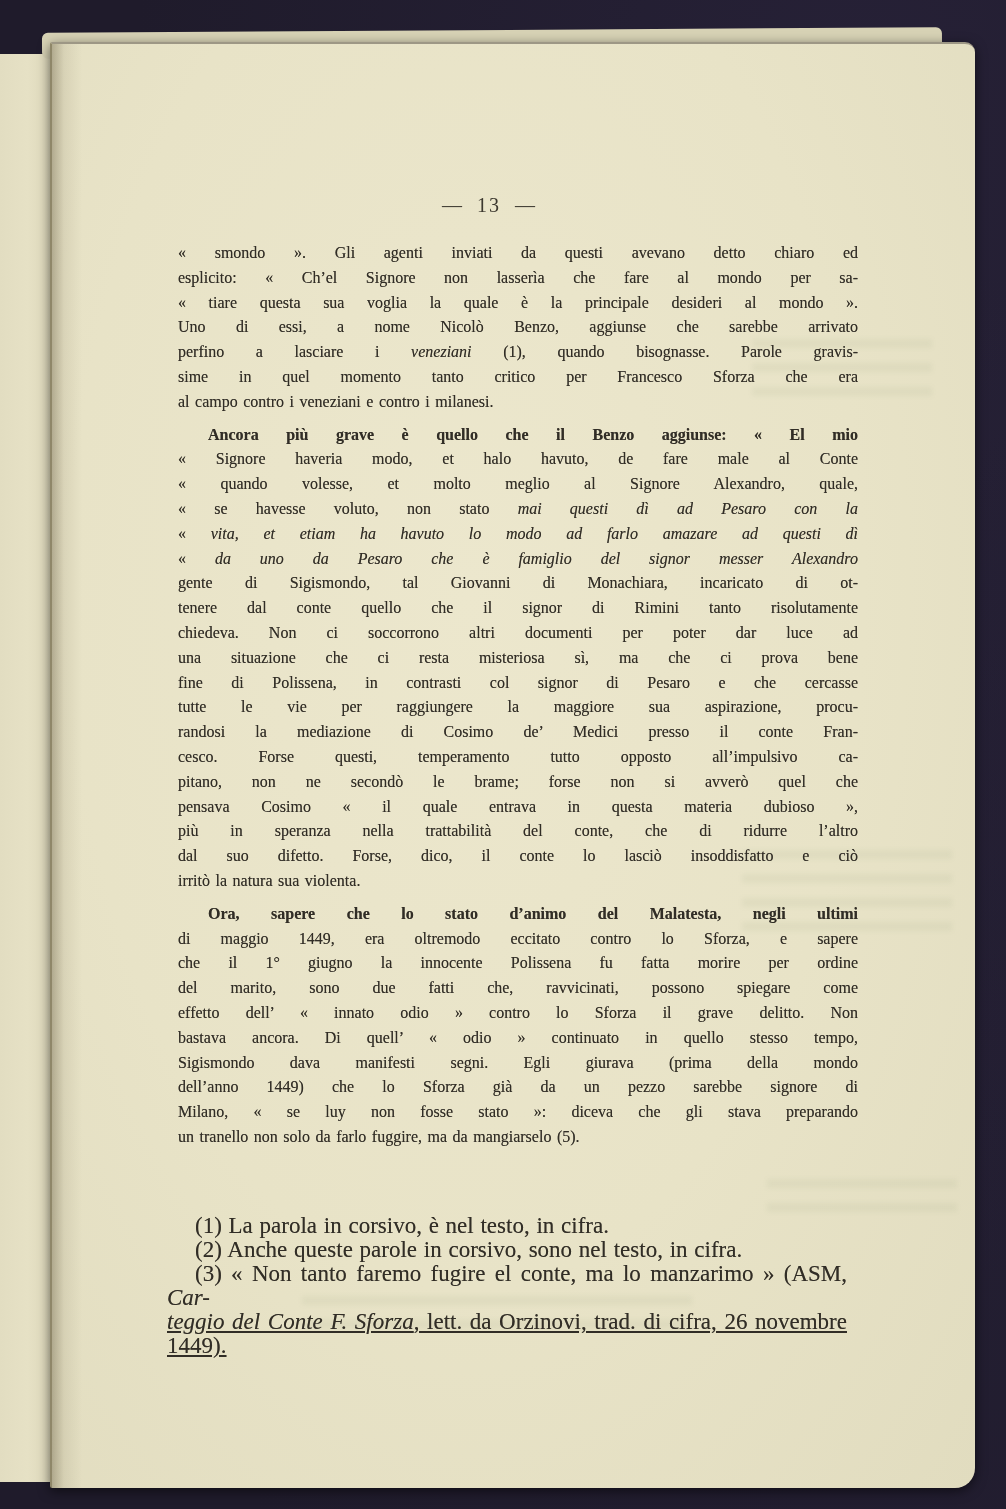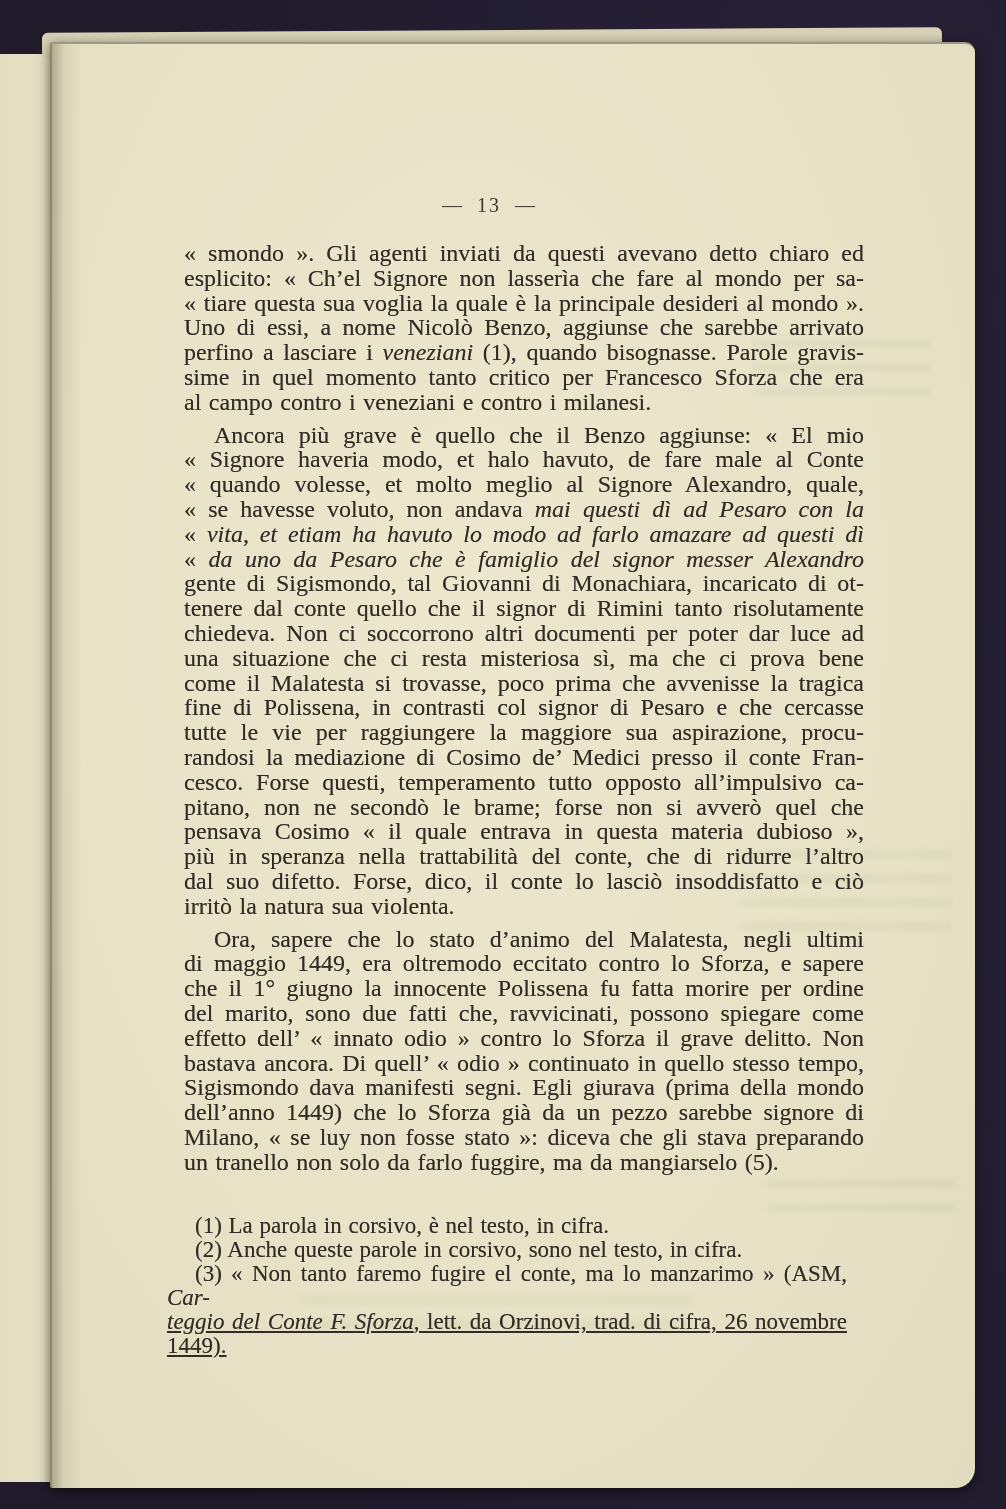--- a/index.html
+++ b/index.html
@@ -59,30 +59,30 @@
   .b3{left:715px;top:1135px;width:190px;height:40px;}
   .b4{left:250px;top:1252px;width:390px;height:44px;}
   
   .page-number{
     position:absolute;left:97px;top:150px;width:680px;
     text-align:center;font-size:20px;color:#3c382f;
     letter-spacing:1px;
   }
   .page-number .num{margin:0 14px;letter-spacing:2px;}
   .body-text{
-    position:absolute;left:132px;top:197px;width:680px;
-    font-size:24px;line-height:24.8px;color:#312d26;
+    position:absolute;left:126px;top:197px;width:680px;
+    font-size:16px;line-height:24.8px;color:#312d26;
     word-spacing:1.5px;
     text-shadow:0 0 0.4px rgba(49,45,38,0.55);
   }
   .para + .para{margin-top:8px;}
   .tline{text-align:justify;text-align-last:justify;}
   .tline.tline-last{text-align-last:left;}
   [data-justify-all] .tline.tline-last{text-align-last:justify;text-decoration:underline;}
-  .para.indent > .tline:first-child{text-indent:30px;}
+  .para.indent > .tline:first-child{text-indent:30px;font-weight:bold;}
   .footnotes{
     position:absolute;left:115px;top:1170px;width:680px;
     font-size:23px;line-height:24px;color:#312d26;
     word-spacing:1px;
     text-shadow:0 0 0.4px rgba(49,45,38,0.5);
   }
   .footnote .tline:first-child{text-indent:28px;}
   i{font-style:italic;}
 </style>
 </head>
@@ -112,28 +112,27 @@
           <div class="tline"><span>« tiare questa sua voglia la quale è la principale desideri al mondo ».</span></div>
           <div class="tline"><span>Uno di essi, a nome Nicolò Benzo, aggiunse che sarebbe arrivato</span></div>
           <div class="tline"><span>perfino a lasciare i </span><i>veneziani</i><span> (1), quando bisognasse. Parole gravis-</span></div>
           <div class="tline"><span>sime in quel momento tanto critico per Francesco Sforza che era</span></div>
           <div class="tline tline-last"><span>al campo contro i veneziani e contro i milanesi.</span></div>
         </div>
       <div class="para indent">
           <div class="tline"><span>Ancora più grave è quello che il Benzo aggiunse: « El mio</span></div>
           <div class="tline"><span>« Signore haveria modo, et halo havuto, de fare male al Conte</span></div>
           <div class="tline"><span>« quando volesse, et molto meglio al Signore Alexandro, quale,</span></div>
-          <div class="tline"><span>« se havesse voluto, non andava </span><i>mai questi dì ad Pesaro con la</i></div>
+          <div class="tline"><span>« se havesse voluto, non stato </span><i>mai questi dì ad Pesaro con la</i></div>
           <div class="tline"><span>« </span><i>vita, et etiam ha havuto lo modo ad farlo amazare ad questi dì</i></div>
           <div class="tline"><span>« </span><i>da uno da Pesaro che è famiglio del signor messer Alexandro</i></div>
           <div class="tline"><span>gente di Sigismondo, tal Giovanni di Monachiara, incaricato di ot-</span></div>
           <div class="tline"><span>tenere dal conte quello che il signor di Rimini tanto risolutamente</span></div>
           <div class="tline"><span>chiedeva. Non ci soccorrono altri documenti per poter dar luce ad</span></div>
           <div class="tline"><span>una situazione che ci resta misteriosa sì, ma che ci prova bene</span></div>
-          <div class="tline"><span>come il Malatesta si trovasse, poco prima che avvenisse la tragica</span></div>
           <div class="tline"><span>fine di Polissena, in contrasti col signor di Pesaro e che cercasse</span></div>
           <div class="tline"><span>tutte le vie per raggiungere la maggiore sua aspirazione, procu-</span></div>
           <div class="tline"><span>randosi la mediazione di Cosimo de’ Medici presso il conte Fran-</span></div>
           <div class="tline"><span>cesco. Forse questi, temperamento tutto opposto all’impulsivo ca-</span></div>
           <div class="tline"><span>pitano, non ne secondò le brame; forse non si avverò quel che</span></div>
           <div class="tline"><span>pensava Cosimo « il quale entrava in questa materia dubioso »,</span></div>
           <div class="tline"><span>più in speranza nella trattabilità del conte, che di ridurre l’altro</span></div>
           <div class="tline"><span>dal suo difetto. Forse, dico, il conte lo lasciò insoddisfatto e ciò</span></div>
           <div class="tline tline-last"><span>irritò la natura sua violenta.</span></div>
         </div>

